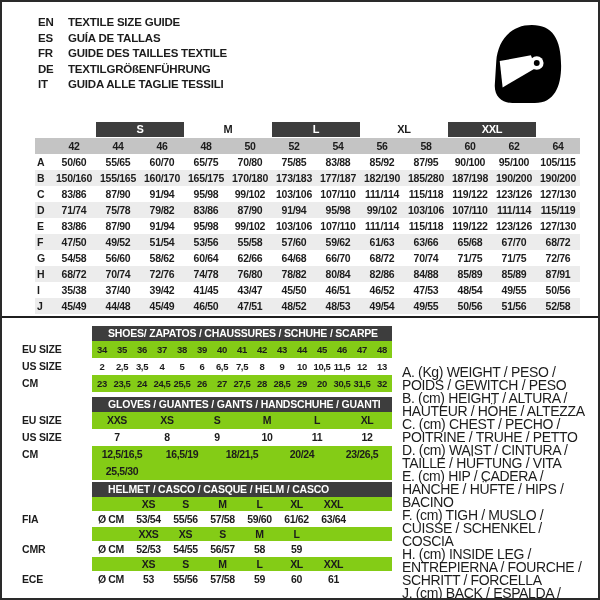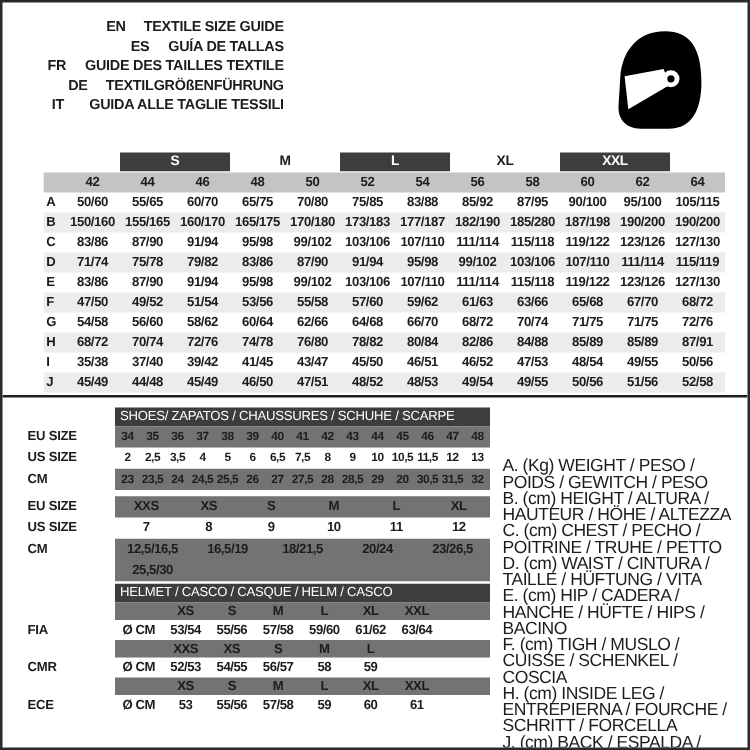--- a/index.html
+++ b/index.html
@@ -5,21 +5,21 @@
   html,body { margin:0; padding:0; background:#fff; }
   .page {
     position:relative; width:600px; height:600px; box-sizing:border-box;
     background:#fff; border:2px solid #2a2a2a; overflow:hidden;
     font-family:"Liberation Sans", sans-serif; color:#1c1c1c;
   }
   
   .top { display:flex; justify-content:space-between; align-items:flex-start;
          height:120px; box-sizing:border-box; padding:13px 24px 0 36px; }
   .langs { font-size:11.5px; font-weight:bold; line-height:15.5px; letter-spacing:-0.2px; }
-  .lang-row { display:flex;justify-content:flex-end; }
+  .lang-row { display:flex; }
   .lang-code { flex:0 0 30px; }
   .helmet-svg { width:78px; height:86px; margin-top:6px; margin-right:8px; }
 
   
   .main-table { margin:0 18px 0 33px; }
   .trow { display:grid; grid-template-columns:17px repeat(12,1fr);
           height:16px; line-height:16px; font-size:10.5px; font-weight:bold; letter-spacing:-0.3px; }
   .trow.bands { height:15px; line-height:15px; margin-bottom:1px; font-size:11px; }
   .band { text-align:center; }
   .band.dark { background:#3d3d3d; color:#fff; }
@@ -27,27 +27,27 @@
   .trow.alt { background:#ececec; }
   .cell { text-align:center; overflow:hidden; }
   .rowlabel { text-align:left; padding-left:2px; }
 
   .divider { border-top:2px solid #1f1f1f; margin-top:2px; }
 
   
   .bottom { display:flex; box-sizing:border-box; padding:8px 8px 0 20px; }
   .bt-left { flex:0 0 370px; width:370px; }
   .bheader { margin-left:70px; background:#3d3d3d; color:#fff; font-size:10.5px;
-             font-weight:normal; height:15px; line-height:15px; padding-left:4px;
+             font-weight:bold; height:15px; line-height:15px; padding-left:16px;
              letter-spacing:-0.2px; white-space:nowrap; overflow:hidden; }
   .brow { display:grid; grid-template-columns:70px 1fr; height:17px; line-height:17px;
           font-size:10.5px; font-weight:bold; }
   .rlabel { padding-right:4px; letter-spacing:-0.2px; }
   .cells { display:grid; text-align:center; letter-spacing:-0.35px; }
-  .cells.gray { background:#737373; }
+  .cells.gray { background:#84cc16; }
   .shoes .cells { font-size:9.5px; }
   .tgap-s { height:5px; } .tgap-l { height:19px; }
   .hrow-size { height:14px; line-height:14px; }
   .hrow-val  { height:16px; line-height:16px; }
 
   
   .legend { margin-left:10px; width:192px; font-size:14px; font-weight:normal;
             line-height:13px; letter-spacing:-0.35px;margin-top:40px; }
   .legend-item { margin:0; }
 </style>
@@ -325,20 +325,21 @@
               <div>29</div>
               <div>20</div>
               <div>30,5</div>
               <div>31,5</div>
               <div>32</div>
             </div>
           </div>
         </div>
       <div class="tgap-s"></div>
       <div class="gloves" id="glovesTable">
+          <div class="bheader">GLOVES / GUANTES / GANTS / HANDSCHUHE / GUANTI</div>
           <div class="brow">
             <div class="rlabel">EU SIZE</div>
             <div class="cells gray" style="grid-template-columns: repeat(6, 1fr);">
               <div>XXS</div>
               <div>XS</div>
               <div>S</div>
               <div>M</div>
               <div>L</div>
               <div>XL</div>
             </div>

